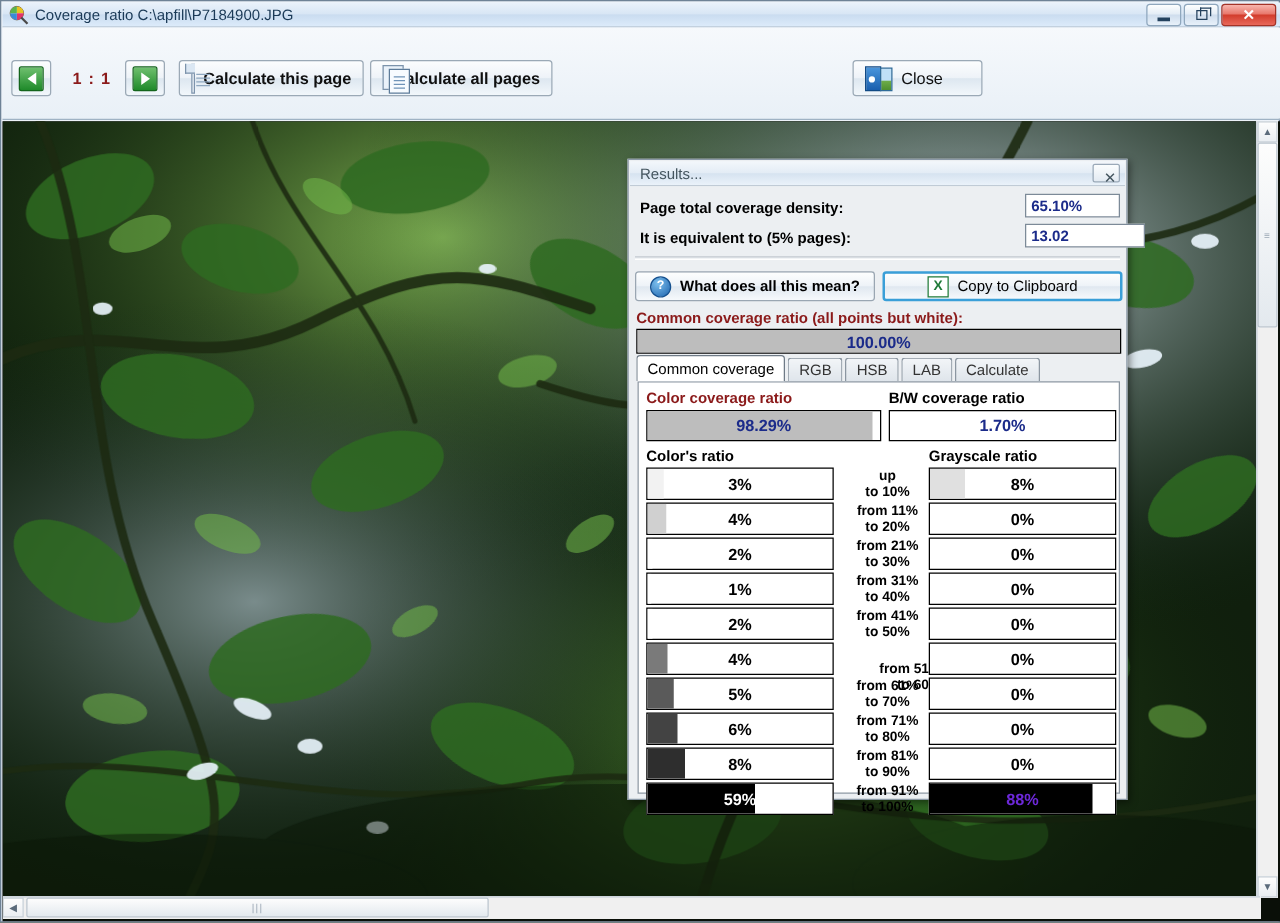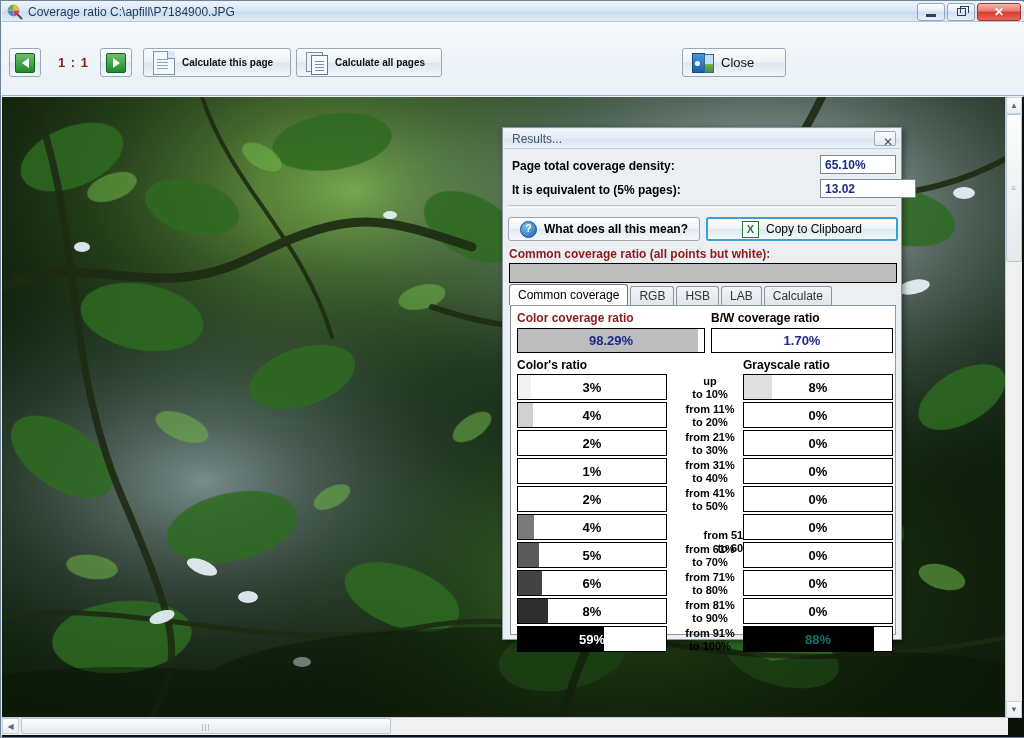--- a/index.html
+++ b/index.html
@@ -56,21 +56,21 @@
     position:absolute;left:1px;top:21px;width:1022px;height:74px;
     background:linear-gradient(to bottom,#f6f9fc 0%,#e9f0f7 100%);
     border-bottom:1px solid #9fb2c4;
     box-sizing:border-box;
   }
   .tbtn{
     position:absolute;box-sizing:border-box;
     border:1px solid #9ba9b6;border-radius:3px;
     background:linear-gradient(to bottom,#fcfdfe 0%,#eef3f8 48%,#dde7f0 52%,#f2f7fb 100%);
     display:flex;align-items:center;gap:7px;padding:0 9px;
-    font-size:10px;font-weight:bold;color:#101010;
+    font-size:13px;font-weight:bold;color:#101010;
     white-space:nowrap;
   }
   .tbtn.sq{padding:0;justify-content:center;}
   .nav-ico{
     width:18px;height:18px;border-radius:2px;
     background:linear-gradient(to bottom,#6fc06f,#1f8a2a);
     border:1px solid #14651c;display:flex;align-items:center;justify-content:center;
   }
   .tri{width:0;height:0;border-top:5px solid transparent;border-bottom:5px solid transparent;}
   .tri.left{border-right:7px solid #ffffff;}
@@ -429,20 +429,21 @@
           <span>What does all this mean?</span>
         </div>
         <div class="dbtn hl" style="left:202px;top:68px;width:192px;">
           <span class="x-ico">X</span>
           <span>Copy to Clipboard</span>
         </div>
 
         <div class="ccr-label" style="left:5px;top:98px;">Common coverage ratio (all points but white):</div>
         <div class="ccr-bar" style="left:5px;top:114px;width:388px;">
           <div class="fill" style="width:100%;"></div>
+          <div class="txt">100.00%</div>
         </div>
 
         <div class="tabstrip" style="top:136px;left:5px;">
           <div class="tab active">
             <span>Common coverage</span>
           </div>
           <div class="tab">
             <span>RGB</span>
           </div>
           <div class="tab">
@@ -554,21 +555,21 @@
                 <div class="fill" style="width:0%;background:#ffffff;"></div>
                 <div class="txt" style="color:#000000;">0%</div>
               </div>
               <div class="bar" style="left: 6px; top: 320px; width: 150px;">
                 <div class="fill" style="width:58%;background:#000000;"></div>
                 <div class="txt" style="color:#ffffff;">59%</div>
               </div>
               <div class="mid-lbl" style="left: 156px; top: 321px;">from 91%<br>to 100%</div>
               <div class="bar" style="left: 232px; top: 320px; width: 150px;">
                 <div class="fill" style="width:88%;background:#000000;"></div>
-                <div class="txt" style="color:#0f766e;">88%</div>
+                <div class="txt" style="color:#6d28d9;">88%</div>
               </div>
             </div>
         </div>
 
       </div>
     </div>
   </div>
 </div>
 
 </body></html>

